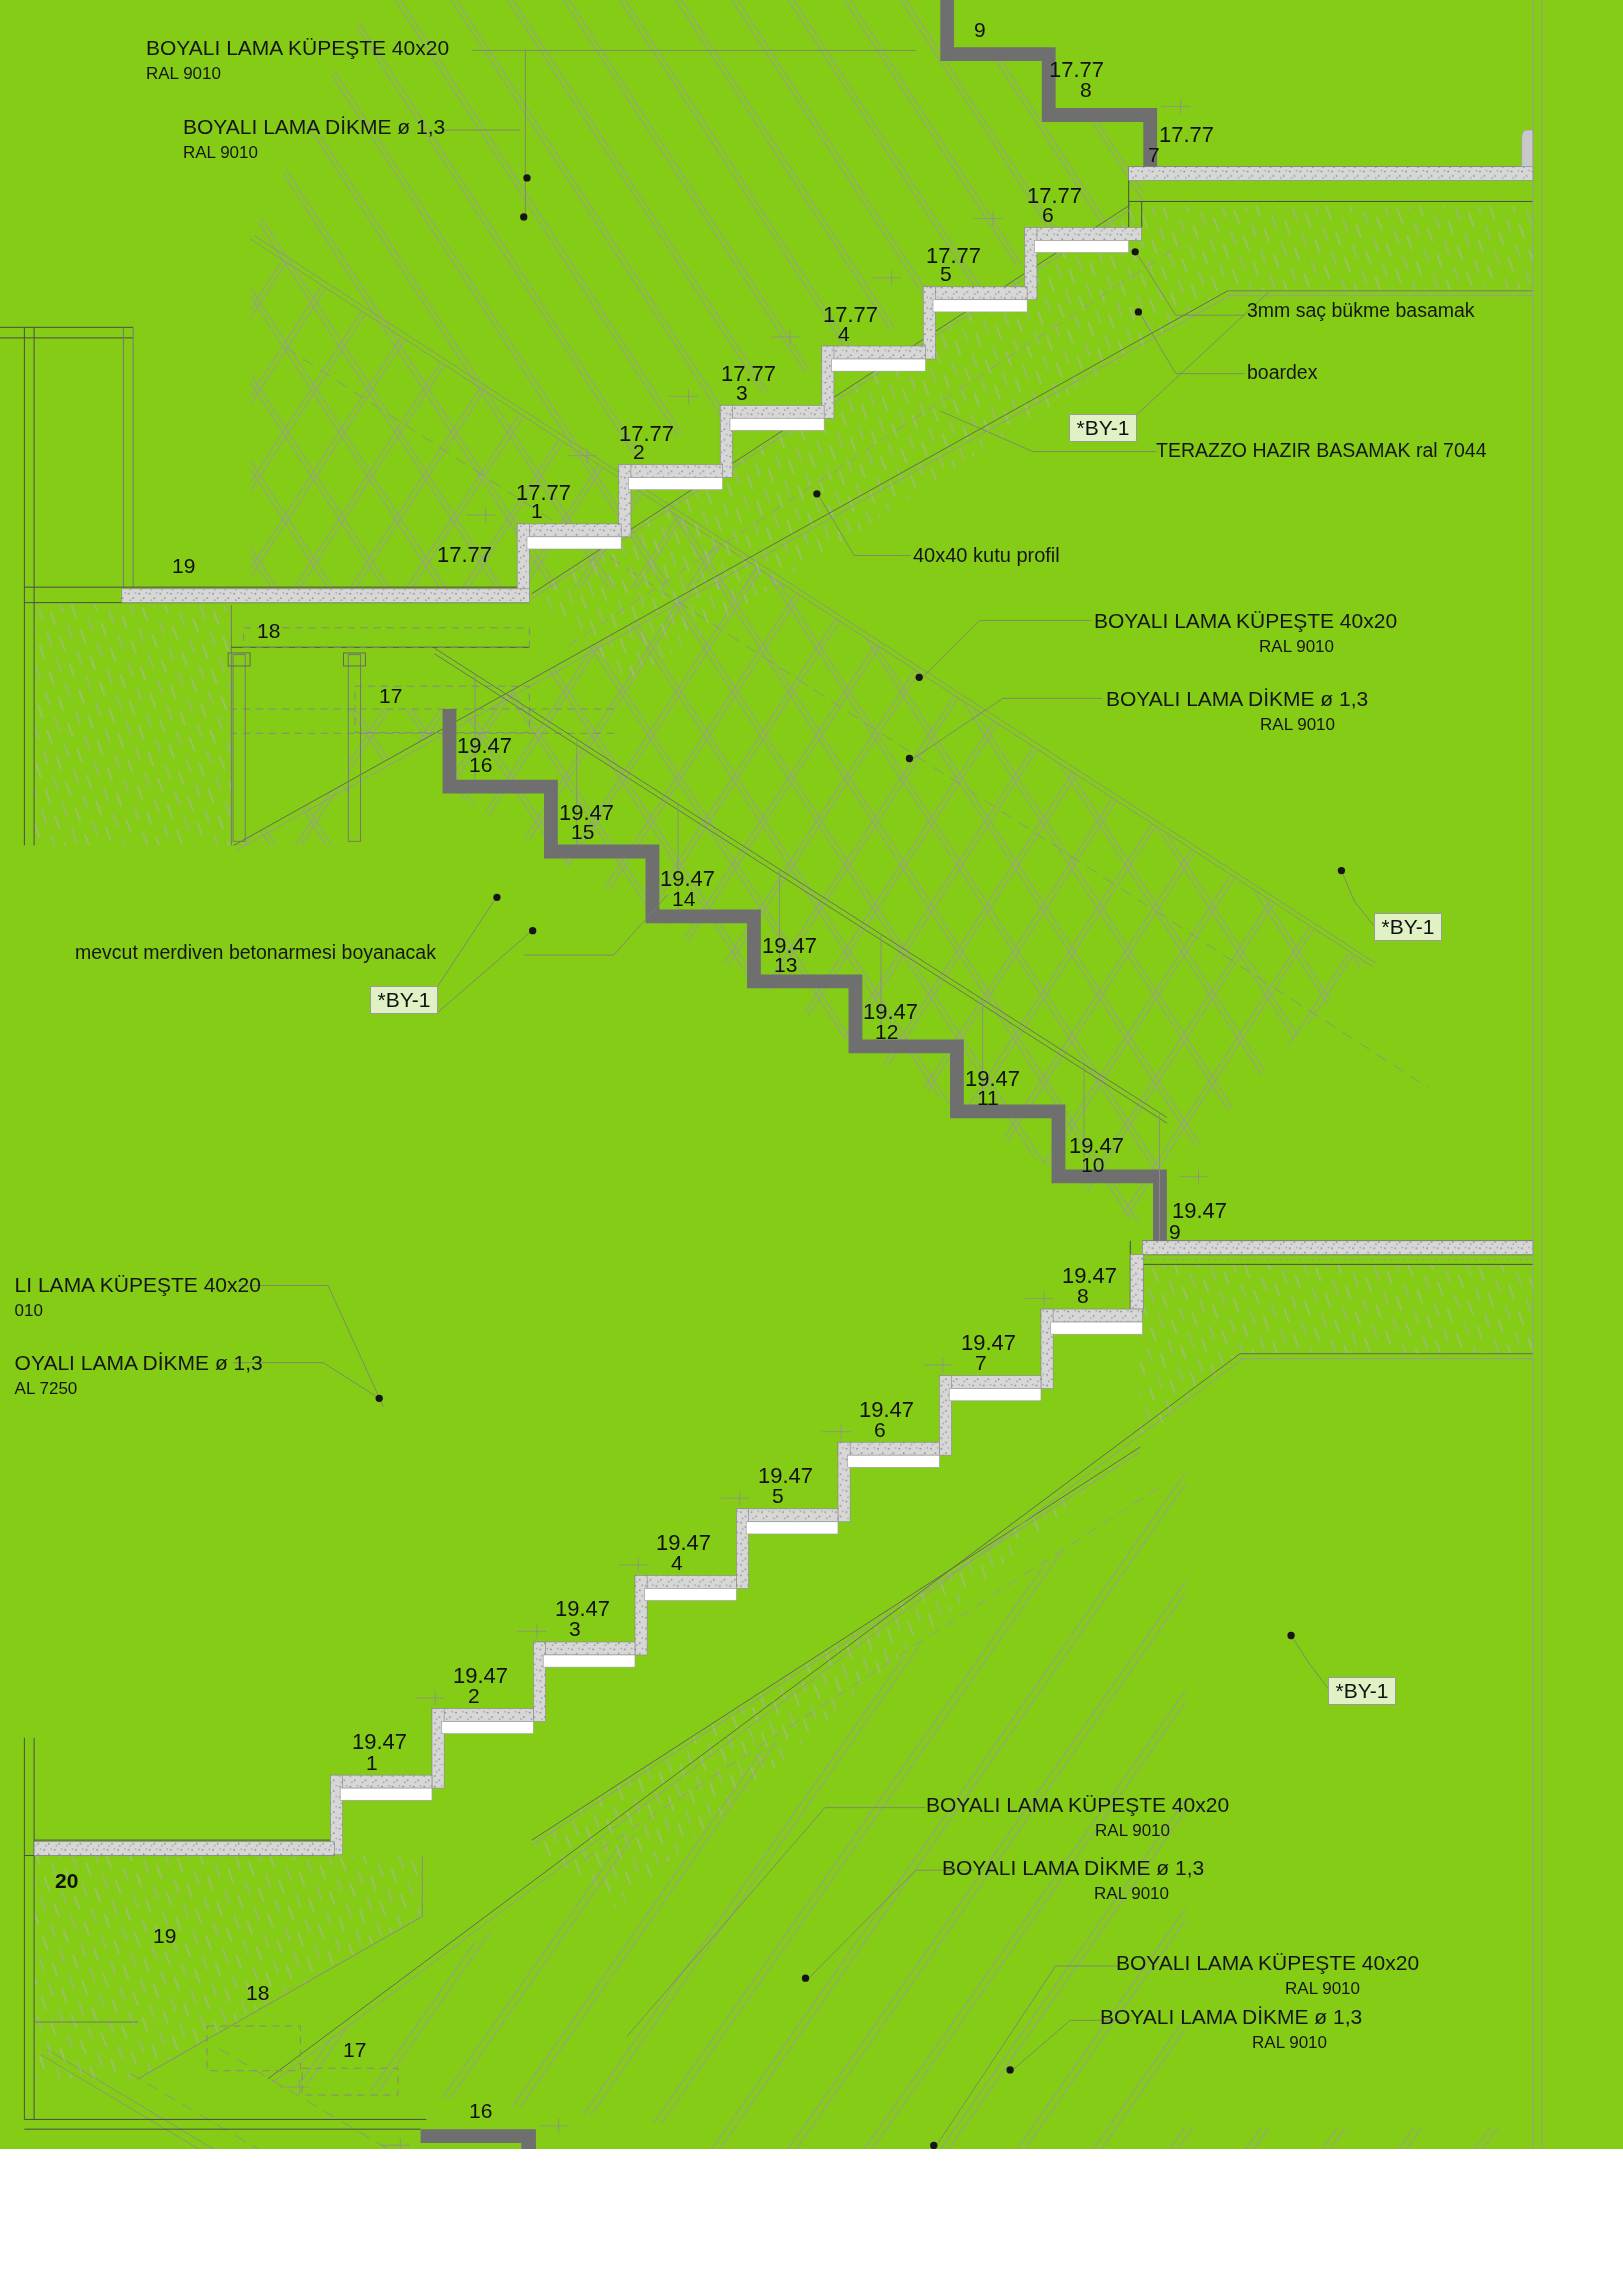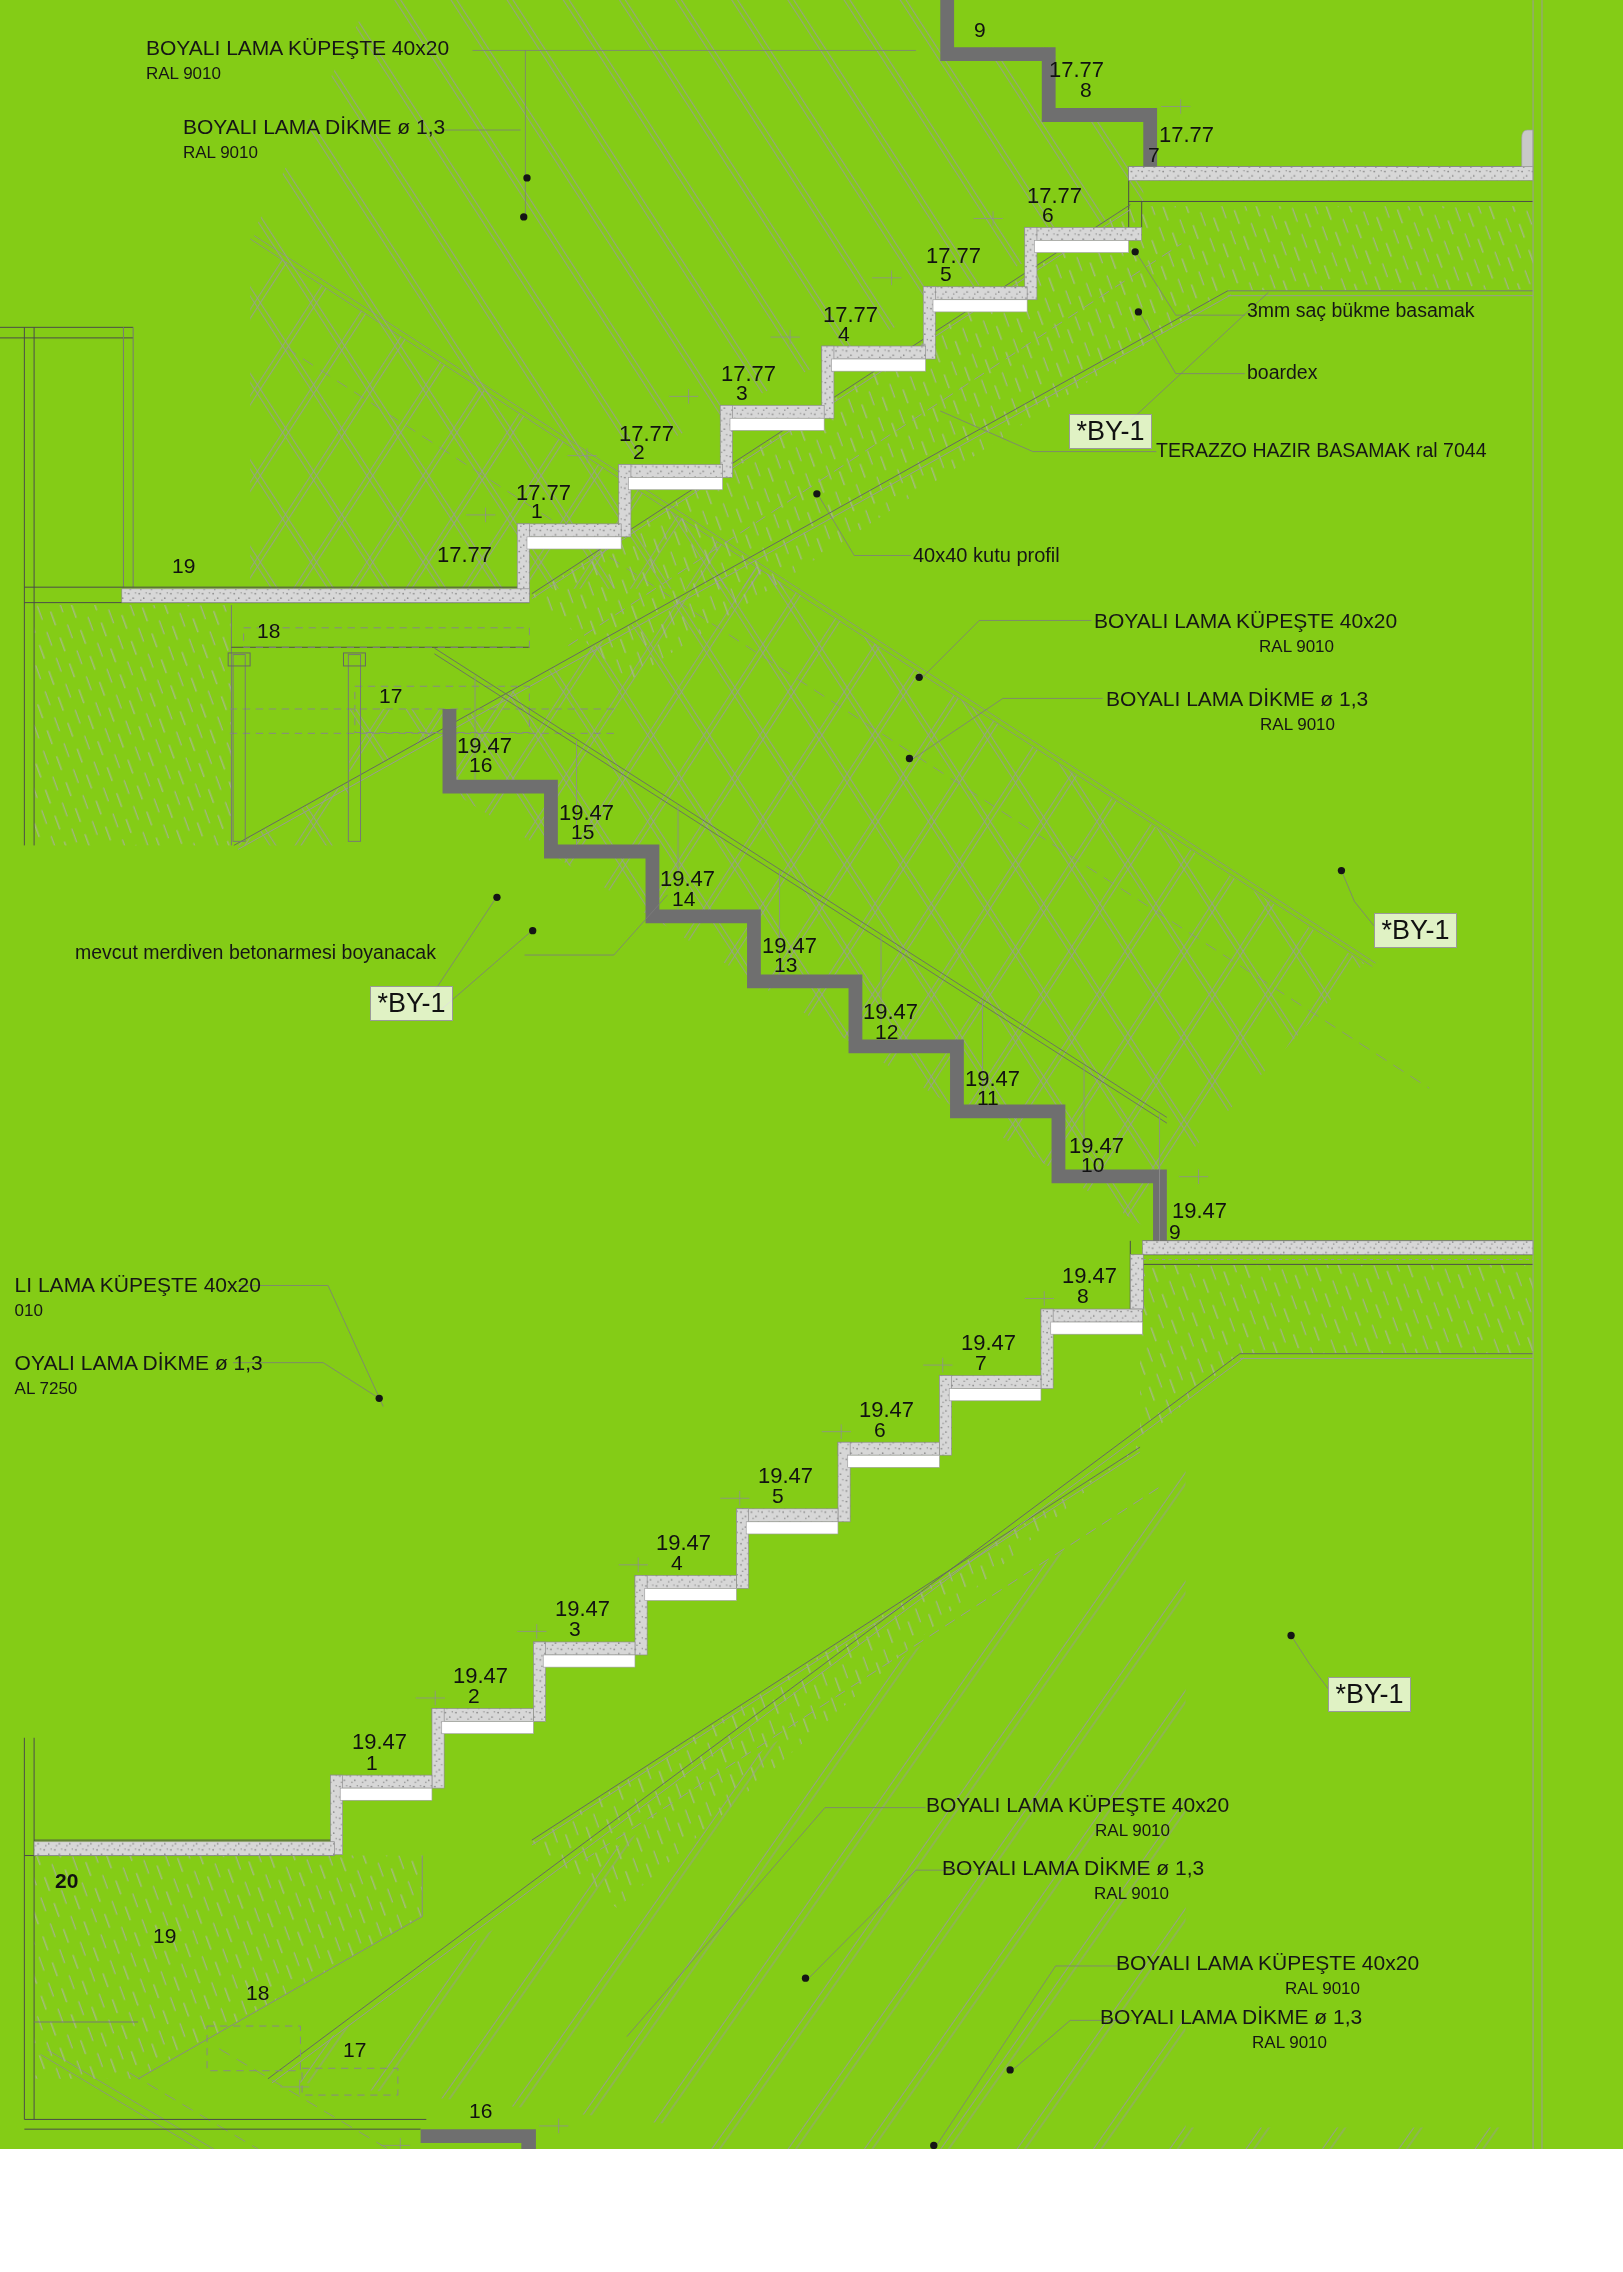--- a/index.html
+++ b/index.html
@@ -5,21 +5,21 @@
   html,body{margin:0;padding:0;background:#fff;}
   #canvas{position:relative;width:1624px;height:2149px;background:#84cc16;
           font-family:"Liberation Sans",sans-serif;overflow:hidden;}
   #linework{position:absolute;left:0;top:0;}
   .t{position:absolute;white-space:nowrap;color:#161616;line-height:1.12;}
   .ann{font-size:21px;}
   .sub{font-size:17px;text-align:right;}
   .right{text-align:right;}
   .dim{position:absolute;font-size:22px;color:#111;white-space:nowrap;}
   .num{position:absolute;font-size:21px;color:#111;white-space:nowrap;}
-  .by1{position:absolute;font-size:27px;color:#111;border:0.8px solid #9a9a9a;
+  .by1{position:absolute;font-size:21px;color:#111;border:0.8px solid #9a9a9a;
        background:rgba(255,255,255,.75);padding:0.8px 6.5px 1.6px 6.5px;}
 </style>
 </head>
 <body>
 
 <div id="canvas">
 
 <svg id="linework" width="1624" height="2273" viewBox="0 0 2000 2799">
   <defs>
     <pattern id="st" width="13" height="13" patternUnits="userSpaceOnUse">

